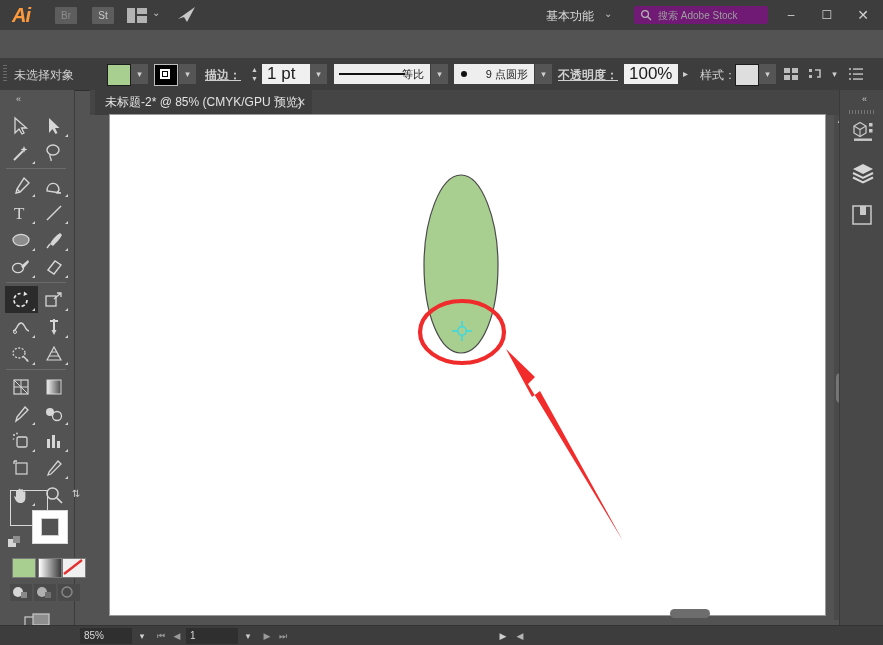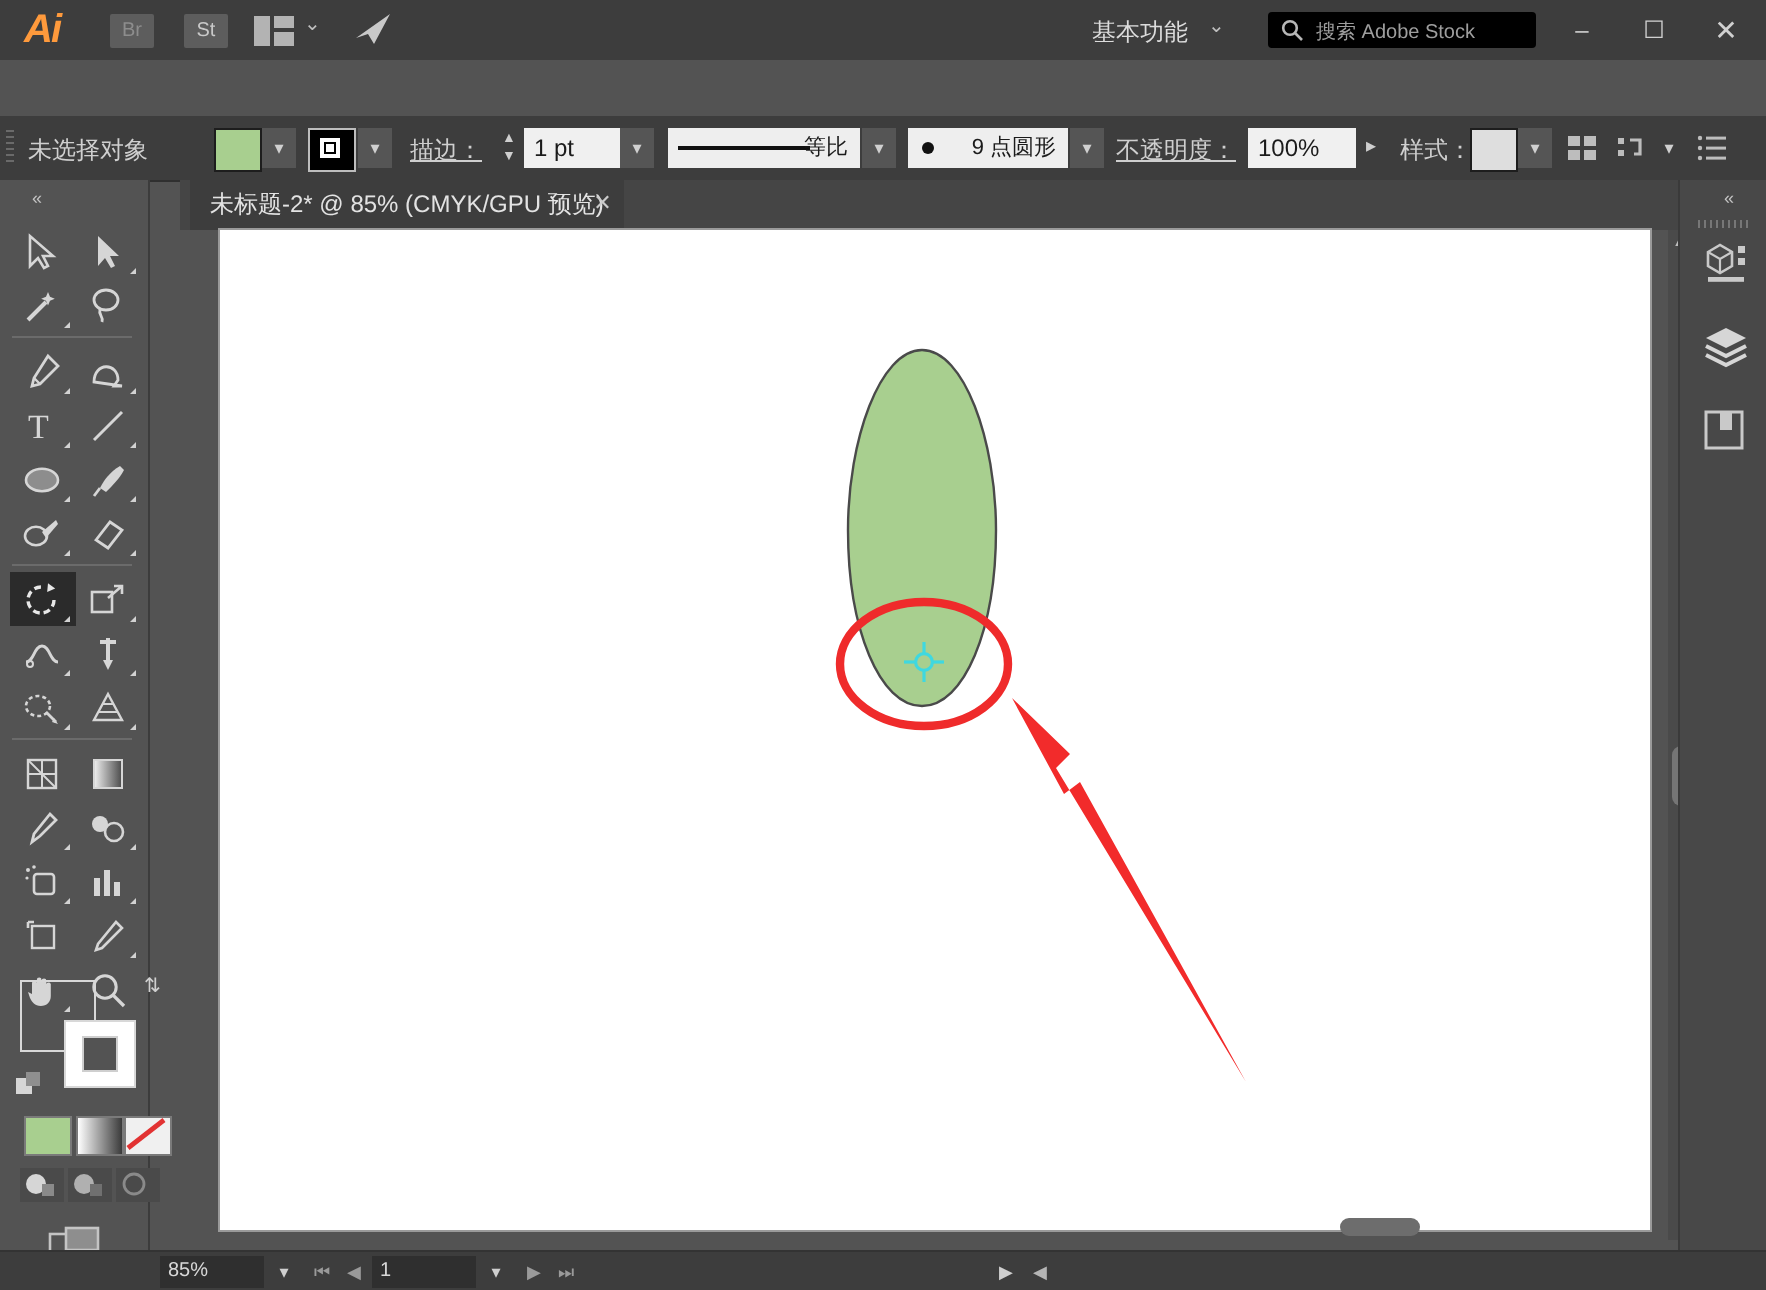--- a/index.html
+++ b/index.html
@@ -22,21 +22,21 @@
   .arrange i.l{left:0;top:0;width:8px;height:15px;}
   .arrange i.r1{left:10px;top:0;width:10px;height:6px;}
   .arrange i.r2{left:10px;top:8px;width:10px;height:7px;}
   .chev{color:#c0c0c0;font-size:10px;}
   .chev-arr{position:absolute;left:152px;top:7px;}
   .rocket{position:absolute;left:177px;top:6px;width:20px;height:18px;}
 
   .ws-label{position:absolute;left:546px;top:8px;font-size:12px;color:#dcdcdc;}
   .ws-chev{position:absolute;left:604px;top:8px;}
   .searchbox{position:absolute;left:634px;top:6px;width:134px;height:18px;
-             background:#000000;border-radius:2px;}
+             background:#701a75;border-radius:2px;}
   .search-ico{position:absolute;left:6px;top:3px;width:12px;height:12px;}
   .search-txt{position:absolute;left:24px;top:3px;font-size:10px;color:#9e9e9e;}
 
   .wbtn{position:absolute;top:5px;width:32px;height:20px;text-align:center;
         line-height:20px;color:#d0d0d0;font-size:12px;}
   .wbtn.min{left:775px;}
   .wbtn.max{left:811px;}
   .wbtn.close{left:847px;font-size:14px;}
 
   
@@ -44,31 +44,31 @@
            border-bottom:1px solid #3a3a3a;}
   .menuitem{position:absolute;top:0;height:28px;line-height:28px;font-size:12.5px;
             color:#e0e0e0;padding:0 7px;white-space:nowrap;}
 
   
   .controlbar{position:absolute;left:0;top:58px;width:883px;height:32px;background:#3d3d3d;
               border-bottom:1px solid #2f2f2f;}
   .cb-grip{position:absolute;left:3px;top:7px;width:4px;height:18px;
            background:repeating-linear-gradient(to bottom,#6a6a6a 0 1px,#3d3d3d 1px 3px);}
   .cb-label{position:absolute;top:9px;font-size:12px;color:#cfcfcf;white-space:nowrap;}
-  .cb-label.u{text-decoration:underline;}
+  .cb-label.u{text-decoration:underline;font-weight:bold;}
   .swatch{position:absolute;top:6px;width:22px;height:20px;border:1px solid #1d1d1d;}
   .sw-drop{position:absolute;top:6px;width:17px;height:20px;background:#555;
            text-align:center;line-height:20px;font-size:9px;color:#d0d0d0;}
   .strokesw{position:absolute;top:6px;width:22px;height:20px;background:#000;
             border:1px solid #bdbdbd;}
   .strokesw i{position:absolute;left:5px;top:4px;width:10px;height:10px;
               border:2px solid #fff;box-sizing:border-box;}
   .strokesw i b{position:absolute;left:1px;top:1px;width:4px;height:4px;background:#fff;display:block;}
   .field{position:absolute;top:6px;height:20px;background:#f0f0f0;color:#1b1b1b;
-         font-size:12px;line-height:20px;padding-left:5px;box-sizing:border-box;}
+         font-size:17px;line-height:20px;padding-left:5px;box-sizing:border-box;}
   .spin{position:absolute;top:7px;width:9px;height:18px;color:#cfcfcf;font-size:7px;
         line-height:9px;text-align:center;}
   .combo{position:absolute;top:6px;height:20px;background:#eee;box-sizing:border-box;}
   .combo .lbl{position:absolute;right:6px;top:0;line-height:20px;font-size:11px;color:#1b1b1b;}
   .profile-line{position:absolute;left:5px;top:9px;width:66px;height:2px;background:#111;}
   .brush-dot{position:absolute;left:7px;top:7px;width:6px;height:6px;border-radius:50%;background:#111;}
   .arrowbtn{position:absolute;top:6px;width:15px;height:20px;color:#cfcfcf;font-size:10px;
             text-align:center;line-height:20px;}
   .icobtn{position:absolute;top:8px;width:18px;height:16px;}
 

